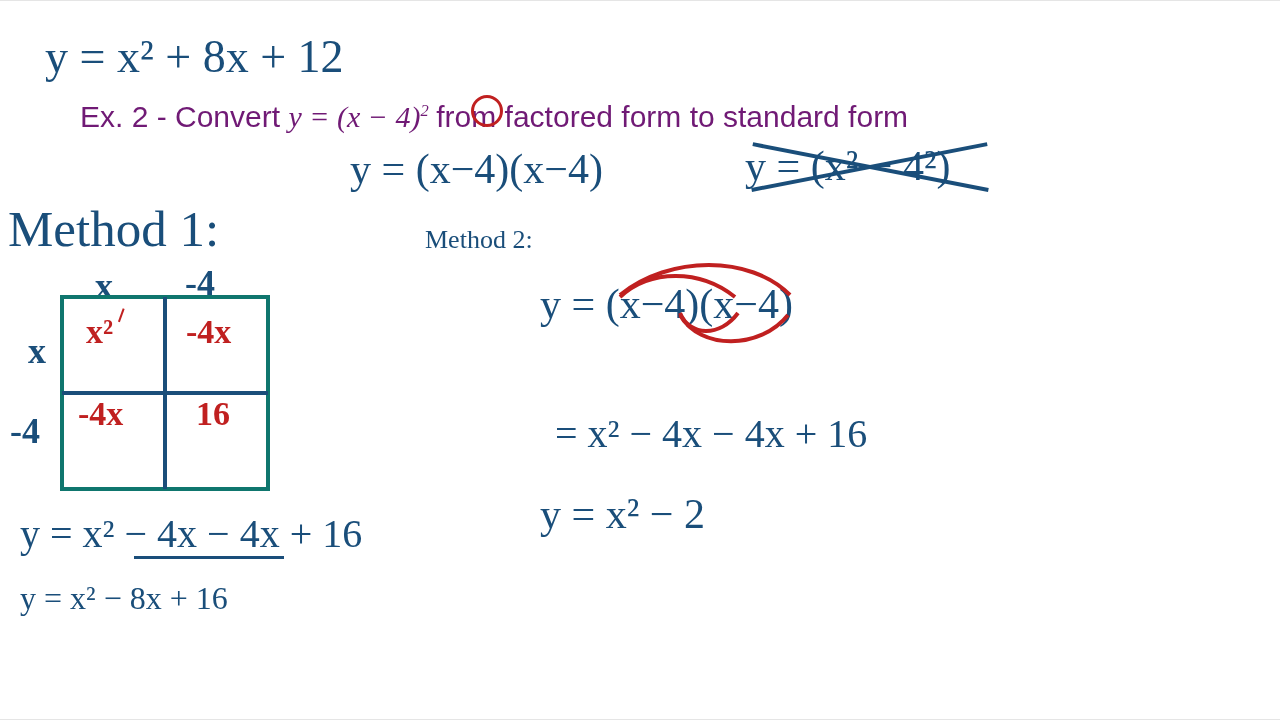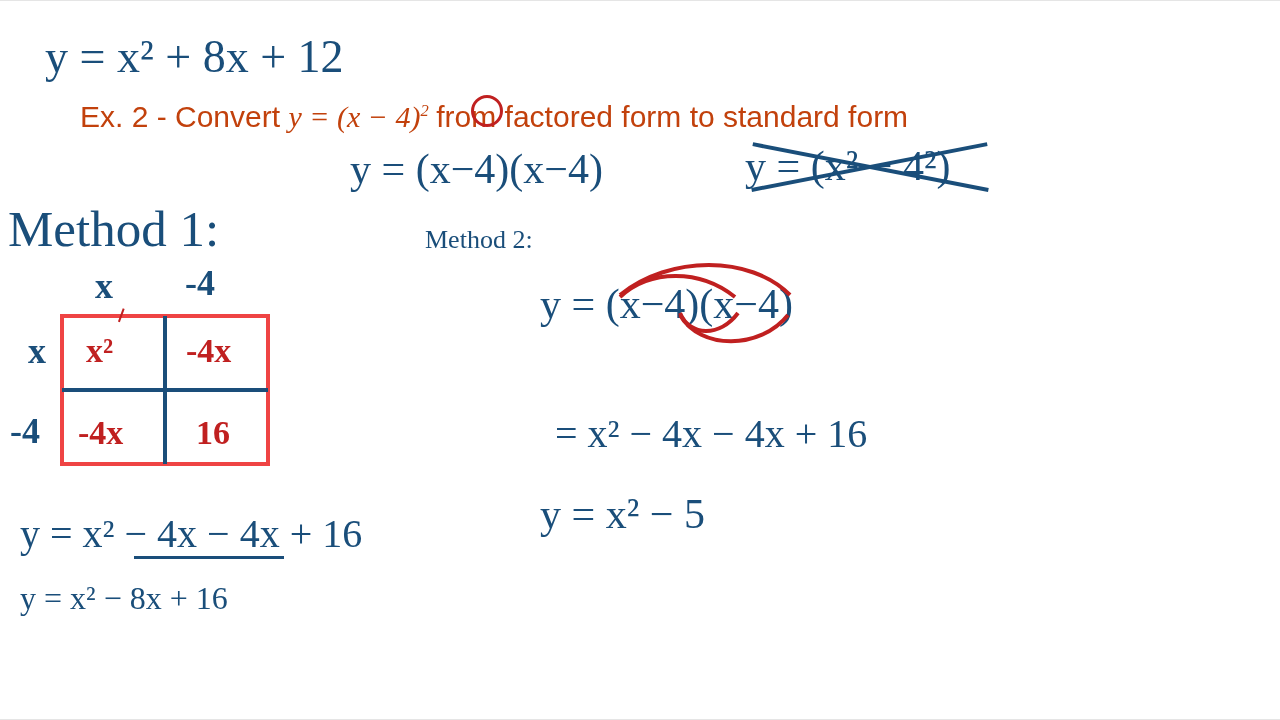--- a/index.html
+++ b/index.html
@@ -1,24 +1,24 @@
 <!DOCTYPE html>
 <html><head>
 <meta charset="utf-8">
 <style>
   html,body{margin:0;padding:0;width:1280px;height:720px;background:#fff;overflow:hidden}
   .stage{position:relative;width:1280px;height:720px;font-family:"Comic Sans MS","Segoe Script","Bradley Hand",cursive}
   .hand{position:absolute;color:#1a4e7a;font-weight:400;white-space:nowrap}
   .red{color:#c02020}
-  .type{position:absolute;font-family:Verdana,Geneva,sans-serif;color:#c2410c;white-space:nowrap}
+  .type{position:absolute;font-family:Verdana,Geneva,sans-serif;color:#701a75;white-space:nowrap}
   .serif{font-family:"Times New Roman",serif;font-style:italic}
   sup{font-size:.55em;vertical-align:super;line-height:0}
   .frame{position:absolute;inset:0;border:1px solid #e5e5e5;border-left:none;border-right:none;box-sizing:border-box}
   
-  .am{position:absolute;left:60px;top:314px;width:210px;height:152px;border:4px solid #ef4444;box-sizing:border-box}
+  .am{position:absolute;left:60px;top:295px;width:210px;height:196px;border:4px solid #0f766e;box-sizing:border-box}
   .am::before{content:"";position:absolute;left:50%;top:-2px;bottom:-2px;width:4px;background:#1a4e7a;transform:translateX(-50%)}
   .am::after{content:"";position:absolute;top:50%;left:-2px;right:-2px;height:4px;background:#1a4e7a;transform:translateY(-50%)}
   .cell{position:absolute;font-size:34px;font-weight:700}
   .rowlab{position:absolute;font-size:36px;color:#1a4e7a;font-weight:700}
   .collab{position:absolute;font-size:36px;color:#1a4e7a;font-weight:700}
   
   .strike{position:absolute;width:240px;height:70px;left:750px;top:135px;pointer-events:none}
   .strike::before,.strike::after{content:"";position:absolute;inset:0;border-top:4px solid #1a4e7a}
   .strike::before{transform:rotate(11deg) translateY(30px)}
   .strike::after{transform:rotate(-11deg) translateY(30px)}
@@ -69,15 +69,15 @@
 
 <div class="hand" style="left:540px;top:280px;font-size:42px">y = (x−4)(x−4)</div>
 
 <svg style="position:absolute;left:540px;top:255px;width:320px;height:110px;pointer-events:none">
   <path d="M80 40 C 130 0, 210 0, 250 40" stroke="#c02020" stroke-width="4" fill="none"></path>
   <path d="M80 42 C 110 14, 160 14, 195 42" stroke="#c02020" stroke-width="4" fill="none"></path>
   <path d="M140 60 C 160 95, 220 95, 248 60" stroke="#c02020" stroke-width="4" fill="none"></path>
   <path d="M140 58 C 150 82, 180 82, 198 58" stroke="#c02020" stroke-width="4" fill="none"></path>
 </svg>
 <div class="hand" style="left:555px;top:410px;font-size:40px">= x² − 4x − 4x + 16</div>
-<div class="hand" style="left:540px;top:490px;font-size:42px">y = x² − 5</div>
+<div class="hand" style="left:540px;top:490px;font-size:42px">y = x² − 2</div>
 
 </div>
 
 </body></html>

